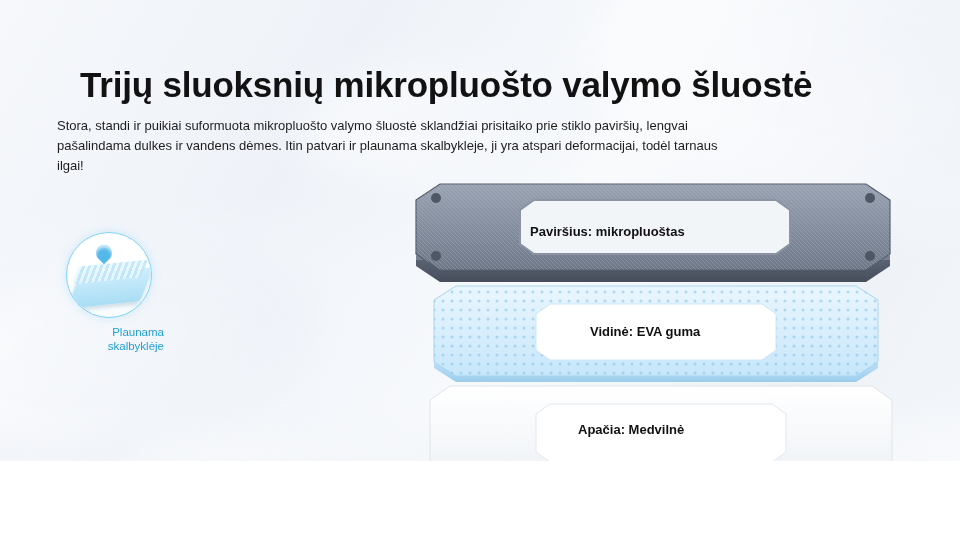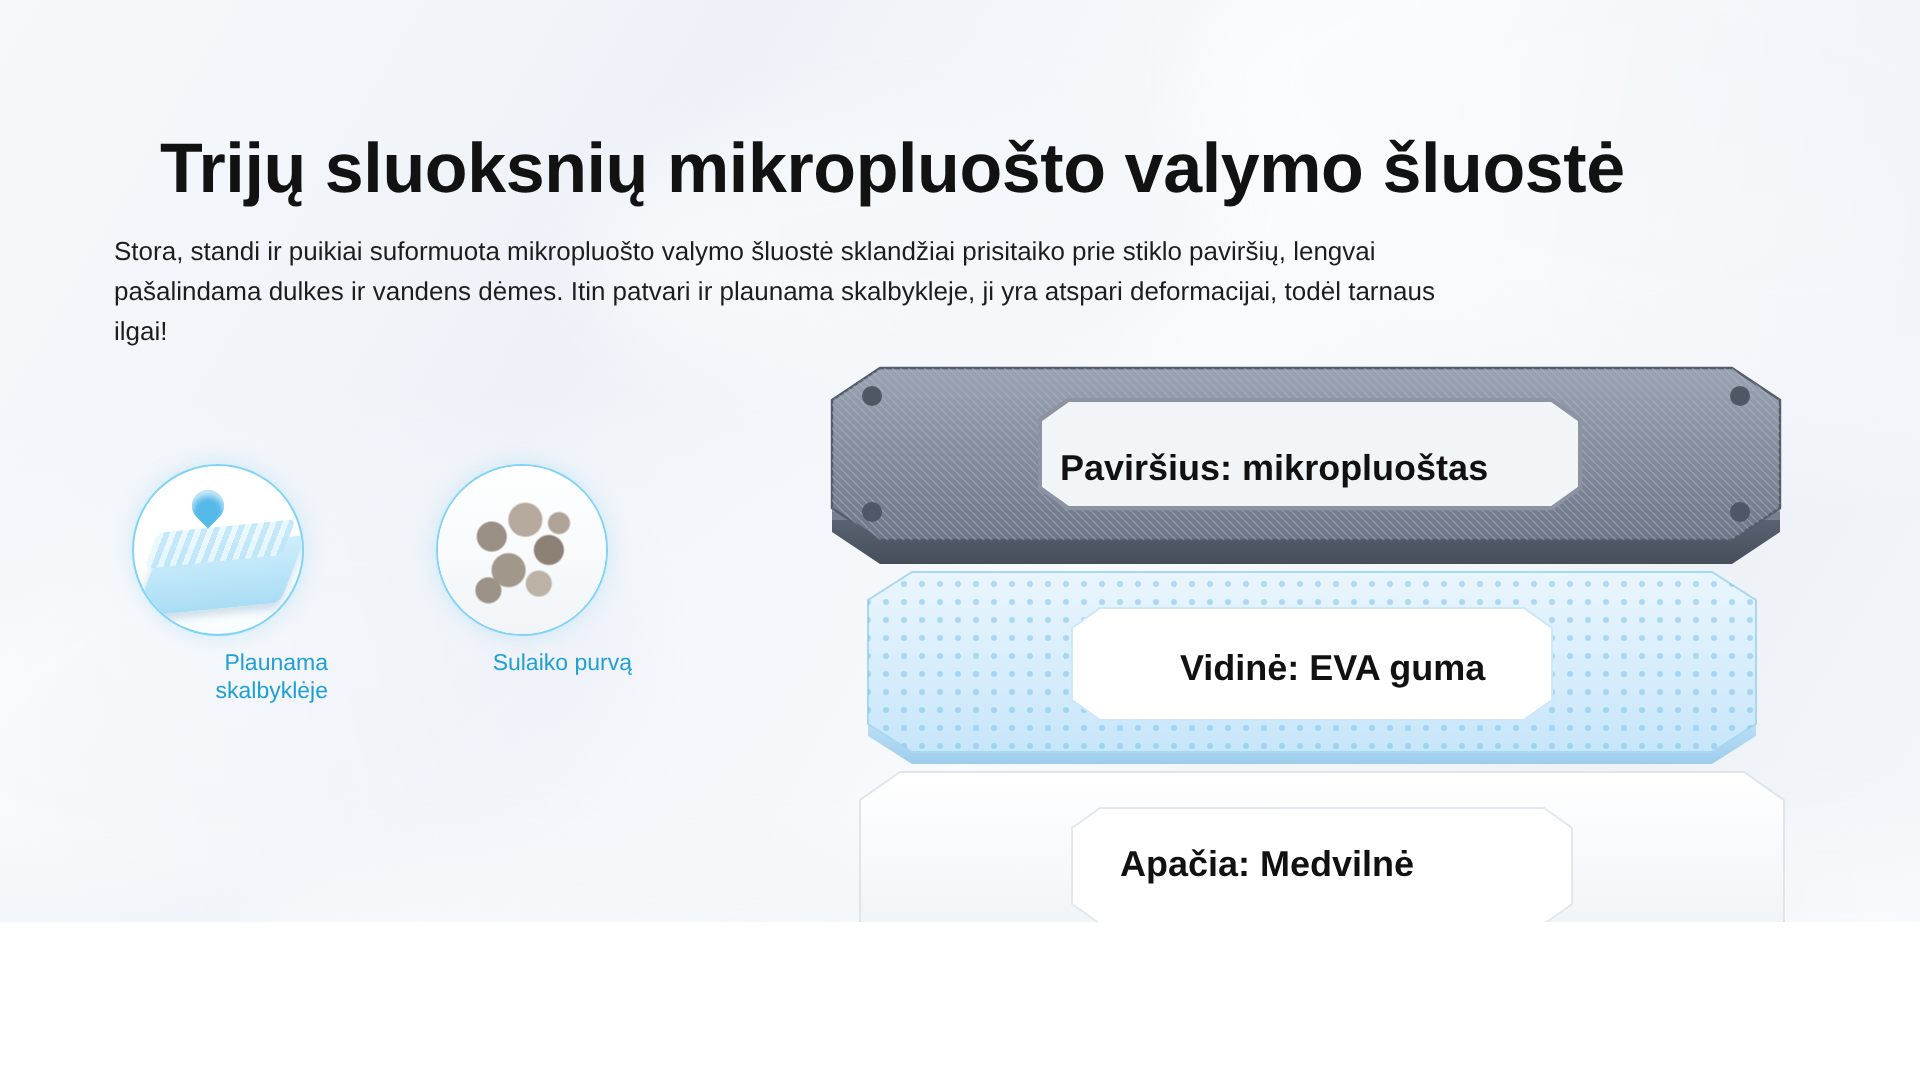--- a/index.html
+++ b/index.html
@@ -183,28 +183,28 @@
     background: #9fd6ef;
   }
 
   
   .stack { position: absolute; left: 372px; top: 176px; width: 580px; height: 330px; }
   .layer { position: absolute; }
   .layer svg { display: block; }
 
   .layer-label {
     position: absolute;
-    font-size: 18px;
+    font-size: 13px;
     font-weight: bold;
     color: #111111;
     white-space: nowrap;
   }
   .lbl-top { left: 158px; top: 48px; }
   .lbl-mid { left: 186px; top: 148px; margin-left: 32px; }
-  .lbl-bot { left: 188px; top: 246px; }
+  .lbl-bot { left: 206px; top: 246px; }
 </style>
 </head>
 <body>
 
 <div id="stage">
 
   <div class="bg-streak s1"></div>
   <div class="bg-streak s2"></div>
   <div class="bg-streak s3"></div>
   <div class="bg-streak s4"></div>
@@ -219,26 +219,20 @@
 
       <div class="feature">
         <div class="feature-circle">
           <div class="ic-pad"></div>
           <div class="ic-pad-top"></div>
           <div class="ic-drop"></div>
         </div>
         <div class="feature-label">Plaunama skalbyklėje</div>
       </div>
 
-      <div class="feature">
-        <div class="feature-circle">
-          <div class="ic-fiber"></div>
-        </div>
-        <div class="feature-label">Sulaiko purvą</div>
-      </div>
 
     </div>
 
   </div>
 
   <div class="stack">
 
     <div class="layer" style="left:14px; top:204px;">
       <svg width="550" height="110" viewBox="0 0 550 110">
         <defs>

